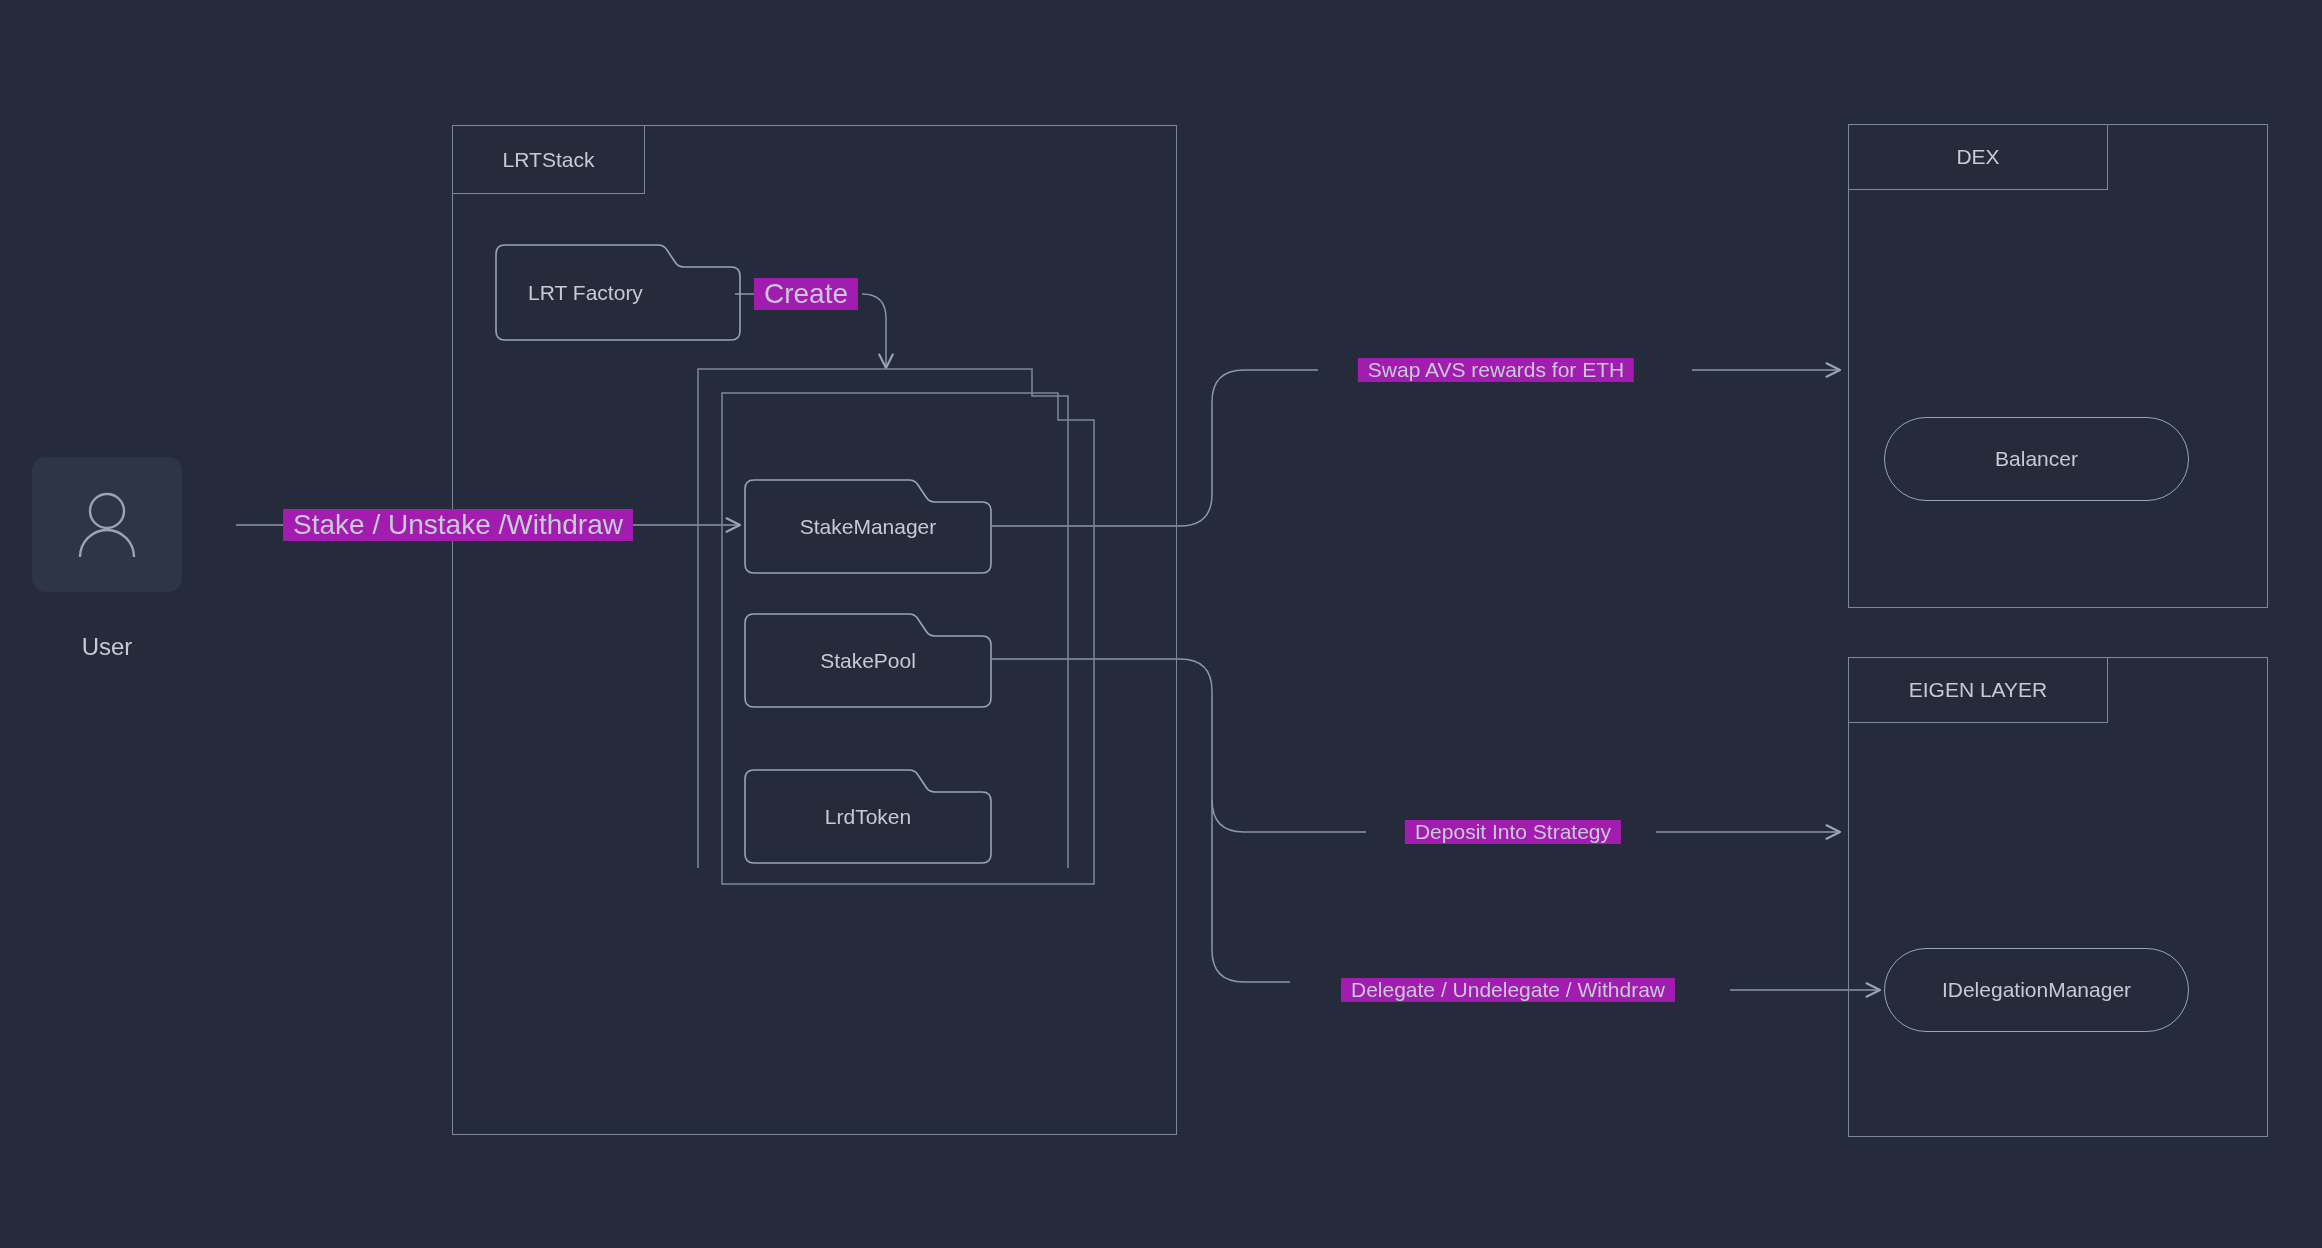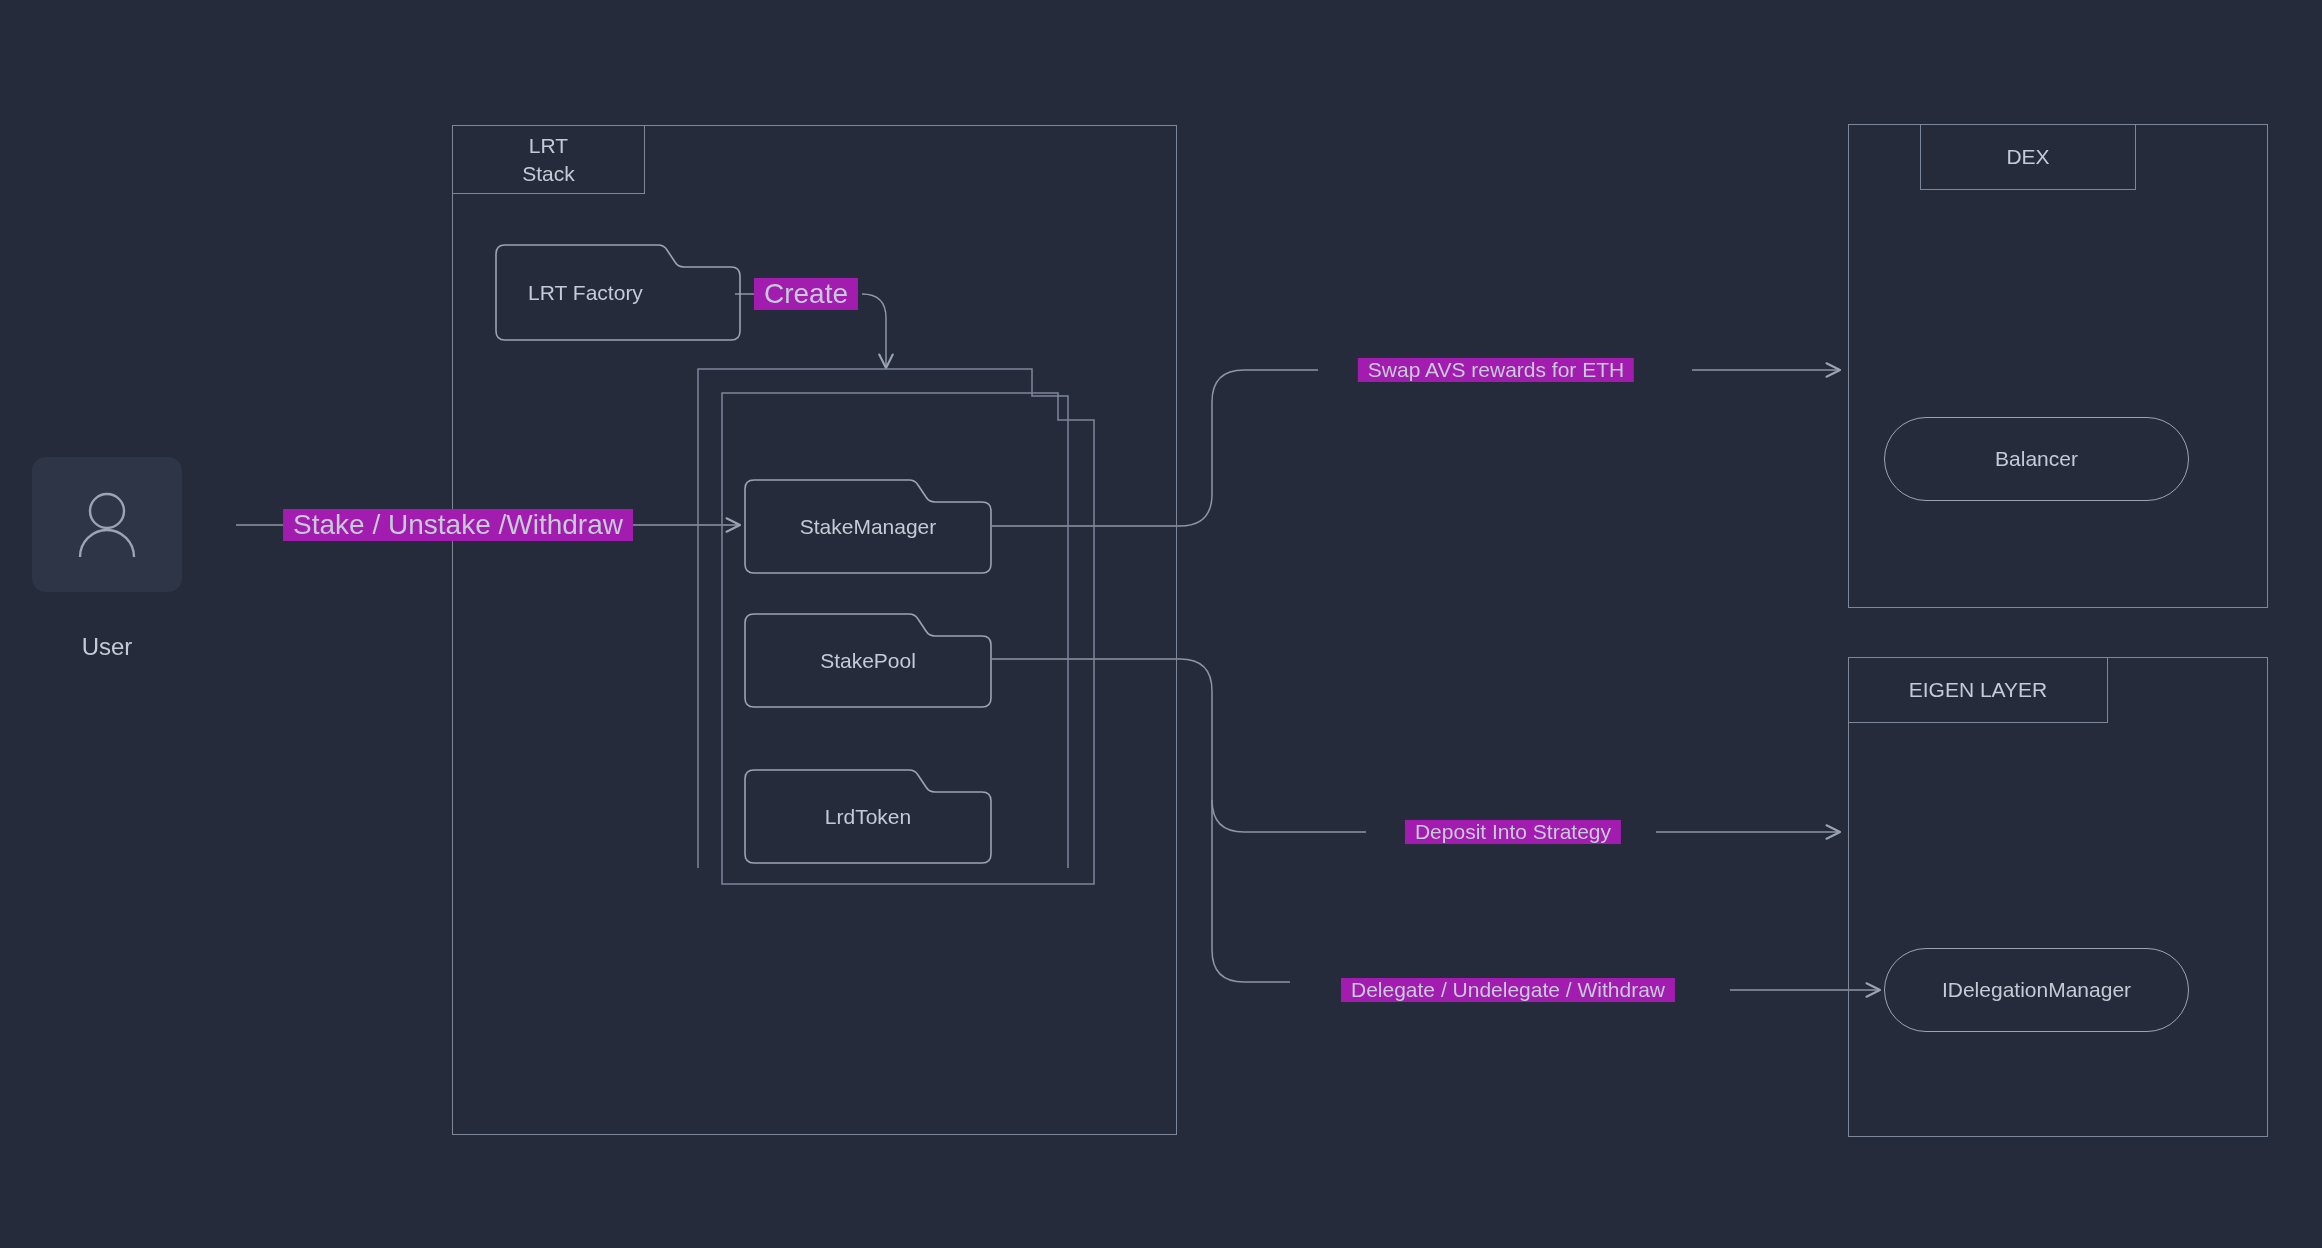--- a/index.html
+++ b/index.html
@@ -151,21 +151,21 @@
 
   <div class="actor-box" style="left:32px; top:457px; width:150px; height:135px;">
     <svg width="62" height="72" viewBox="0 0 62 72">
       <circle cx="31" cy="22" r="17" fill="none" stroke="#9aa4b6" stroke-width="2.4"></circle>
       <path d="M 4 68 A 27 27 0 0 1 58 68" fill="none" stroke="#9aa4b6" stroke-width="2.4"></path>
     </svg>
   </div>
   <div class="actor-caption" style="left:32px; top:633px; width:150px;">User</div>
 
   <div class="group" style="left:452px; top:125px; width:725px; height:1010px;"></div>
-  <div class="group-title" style="left:452px; top:125px; width:193px; height:69px; flex-direction:column;">
+  <div class="group-title" style="left:452px; top:125px; width:193px; height:69px; flex-direction:row;">
     <span>LRT</span>
     <span>Stack</span>
   </div>
 
   <div class="folder" style="left:471px; top:243px; width:205px; height:98px;padding-left:24px;">
     <svg width="246" height="98" viewBox="0 0 246 98">
       <path d="M 10 97 Q 1 97 1 88 L 1 11 Q 1 2 10 2 L 163 2 Q 169 2 172 7 L 180 19
                Q 183 24 189 24 L 236 24 Q 245 24 245 33 L 245 88 Q 245 97 236 97 Z" fill="none" stroke="#9aa4b6" stroke-width="1.6"></path>
     </svg>
     <div class="flabel" style="top:38px;">LRT Factory</div>
@@ -201,21 +201,21 @@
 
   <div class="folder" style="left:744px; top:768px; width:248px; height:96px;">
     <svg width="248" height="96" viewBox="0 0 248 96">
       <path d="M 10 95 Q 1 95 1 86 L 1 11 Q 1 2 10 2 L 165 2 Q 171 2 174 7 L 182 19
                Q 185 24 191 24 L 238 24 Q 247 24 247 33 L 247 86 Q 247 95 238 95 Z" fill="none" stroke="#9aa4b6" stroke-width="1.6"></path>
     </svg>
     <div class="flabel" style="top:37px;">LrdToken</div>
   </div>
 
   <div class="group" style="left:1848px; top:124px; width:420px; height:484px;"></div>
-  <div class="group-title" style="left:1920px; top:124px; width:216px; height:66px;">DEX</div>
+  <div class="group-title" style="left:1848px; top:124px; width:260px; height:66px;">DEX</div>
 
   <div class="pill" style="left:1884px; top:417px; width:305px; height:84px;">
     <span>Balancer</span>
   </div>
 
   <div class="group" style="left:1848px; top:657px; width:420px; height:480px;"></div>
   <div class="group-title" style="left:1848px; top:657px; width:260px; height:66px;">EIGEN LAYER</div>
 
   <div class="pill" style="left:1884px; top:948px; width:305px; height:84px;">
     <span>IDelegationManager</span>

